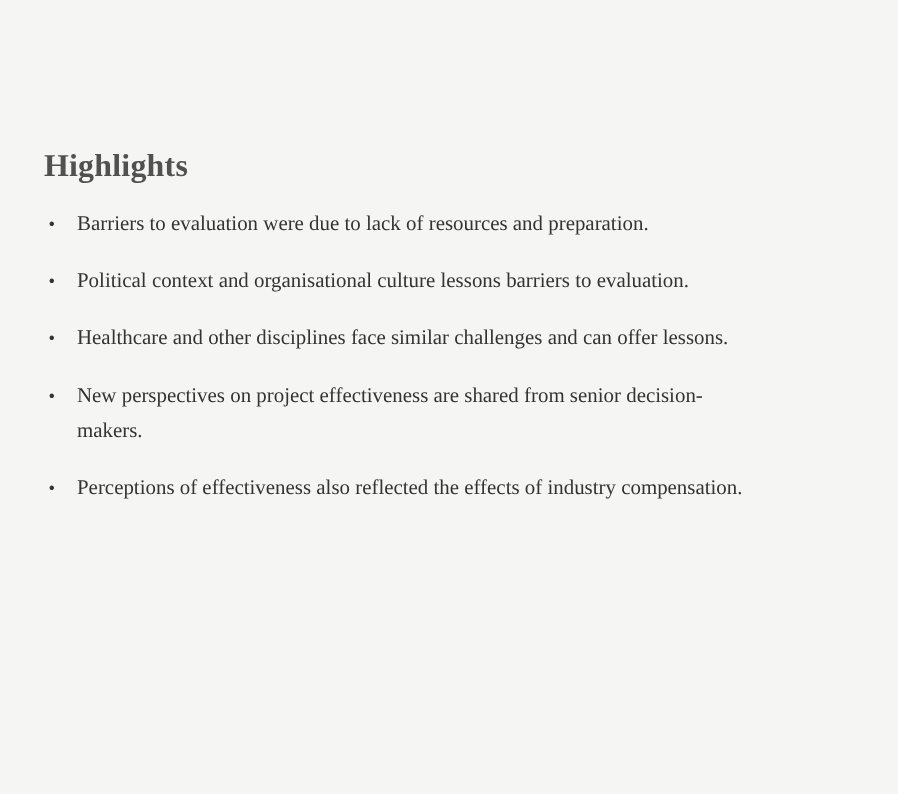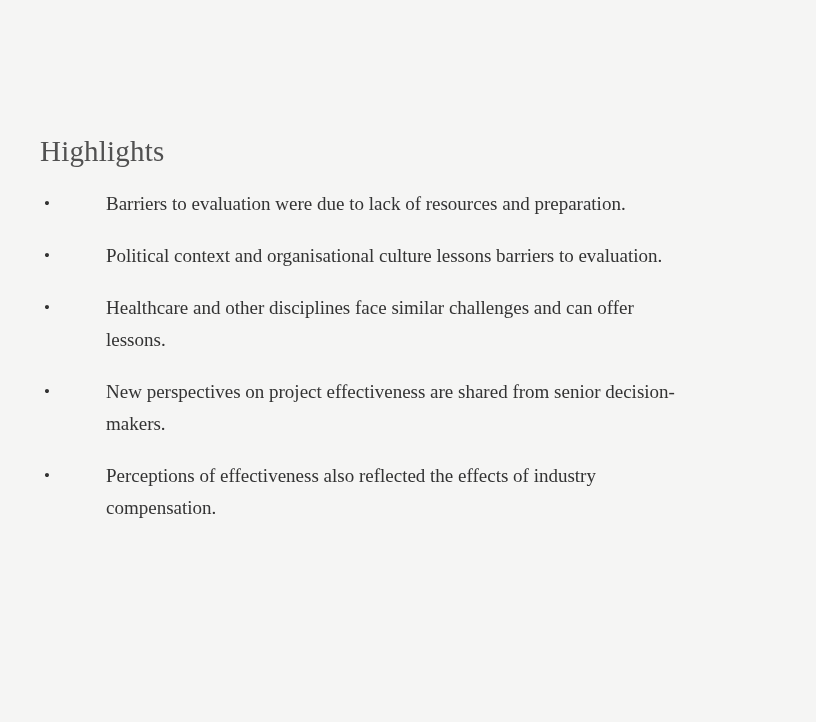--- a/index.html
+++ b/index.html
@@ -13,21 +13,21 @@
     font-family: "Liberation Serif", "DejaVu Serif", serif;
     overflow: hidden;
   }
   .content {
     padding: 134px 40px 0 40px;
   }
   h1.highlights-title {
     margin: 0;
     font-size: 29px;
     line-height: 35px;
-    font-weight: 400;
+    font-weight: 700;
     color: #515151;
     letter-spacing: 0.2px;
   }
   ul.highlights-list {
     list-style: none;
     margin: 19px 0 0 0;
     padding: 0;
     width: 652px;
   }
   ul.highlights-list li {
@@ -43,21 +43,20 @@
     padding-left: 4px;
     box-sizing: border-box;
     color: #333333;
     font-size: 17px;
     line-height: 32px;
     user-select: none;
   }
   .item-text {
     flex: 1 1 auto;
     max-width: 620px;
-    margin-left: 36px;
   }
 </style>
 </head>
 <body>
 
 <div class="content">
   <h1 class="highlights-title">Highlights</h1>
 
   <ul class="highlights-list">
     <li>

